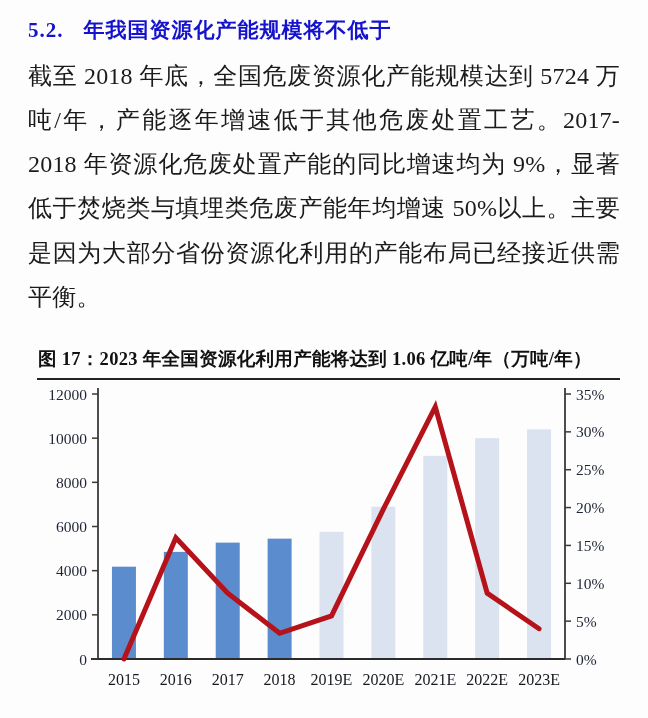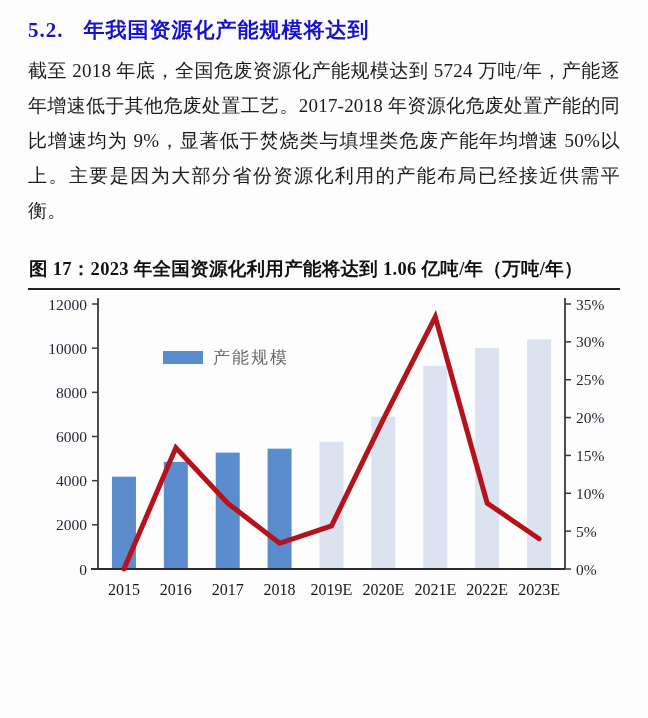--- a/index.html
+++ b/index.html
@@ -16,35 +16,36 @@
   .section-heading {
     margin:8px 0 10px 0;
     font-size:21px; font-weight:bold;
     color:#1512cd;
     letter-spacing:1px;
     display:flex; align-items:baseline;
   }
   .section-number { margin-right:20px; }
 
   .body-para {
-    font-size:19px;
+    font-size:24px;
     line-height:1.84;
     text-align:justify;
     margin:0 0 25px 0;
     letter-spacing:0.2px;
   }
 
   figure { margin:0; }
   .fig-title {
     font-size:18.5px; font-weight:bold;
     color:#111;
     letter-spacing:0.3px;
     padding:2px 0 7px 1px;
     border-bottom:2px solid #232323;
     white-space:nowrap;
+    margin-left:9px;
   }
 
   .chart-wrap { position:relative; width:592px; height:316px; margin-top:2px; }
   .chart-wrap svg { display:block; width:592px; height:316px; }
 
   .legend {
     position:absolute; left:135px; top:54px;
     display:flex; flex-direction:column; gap:17px;
   }
   .legend-row { display:flex; align-items:center; gap:10px; }
@@ -52,21 +53,21 @@
   .swatch-line { width:40px; height:5px; background:#b5121a; border-radius:2px; }
   .legend-label { font-size:17px; color:#6a6a6a; letter-spacing:2px; }
 </style>
 </head>
 <body>
 
 <main class="page">
 
   <h1 class="section-heading">
     <span class="section-number">5.2.</span>
-    <span class="section-title">年我国资源化产能规模将达到</span>
+    <span class="section-title">年我国资源化产能规模将不低于</span>
   </h1>
 
   <p class="body-para">截至 2018 年底，全国危废资源化产能规模达到 5724 万吨/年，产能逐年增速低于其他危废处置工艺。2017-2018 年资源化危废处置产能的同比增速均为 9%，显著低于焚烧类与填埋类危废产能年均增速 50%以上。主要是因为大部分省份资源化利用的产能布局已经接近供需平衡。</p>
 
   <figure>
     <figcaption class="fig-title">图 17：2023 年全国资源化利用产能将达到 1.06 亿吨/年（万吨/年）</figcaption>
 
     <div class="chart-wrap">
       <svg id="chart-svg" viewBox="0 0 592 316">
           <rect x="83.94444444444444" y="184.69166666666666" width="24" height="92.30833333333334" fill="#5b8ccd"></rect>
@@ -116,22 +117,18 @@
           <text x="199.72222222222223" y="303" text-anchor="middle" fill="#15181d" font-size="16" font-family="'Liberation Serif','DejaVu Serif',serif">2017</text>
           <text x="251.6111111111111" y="303" text-anchor="middle" fill="#15181d" font-size="16" font-family="'Liberation Serif','DejaVu Serif',serif">2018</text>
           <text x="303.5" y="303" text-anchor="middle" fill="#15181d" font-size="16" font-family="'Liberation Serif','DejaVu Serif',serif">2019E</text>
           <text x="355.38888888888886" y="303" text-anchor="middle" fill="#15181d" font-size="16" font-family="'Liberation Serif','DejaVu Serif',serif">2020E</text>
           <text x="407.27777777777777" y="303" text-anchor="middle" fill="#15181d" font-size="16" font-family="'Liberation Serif','DejaVu Serif',serif">2021E</text>
           <text x="459.16666666666663" y="303" text-anchor="middle" fill="#15181d" font-size="16" font-family="'Liberation Serif','DejaVu Serif',serif">2022E</text>
           <text x="511.05555555555554" y="303" text-anchor="middle" fill="#15181d" font-size="16" font-family="'Liberation Serif','DejaVu Serif',serif">2023E</text>
           <polyline points="95.94444444444444,277 147.83333333333331,155.85714285714286 199.72222222222223,211.12857142857143 251.6111111111111,251.25714285714287 303.5,233.84285714285716 355.38888888888886,127.08571428571429 407.27777777777777,24.871428571428567 459.16666666666663,211.12857142857143 511.05555555555554,246.71428571428572" fill="none" stroke="#b5121a" stroke-width="5" stroke-linejoin="miter" stroke-linecap="round"></polyline>
         </svg>
       <div class="legend">
-        <div class="legend-row">
-          <span class="swatch-bar" style="background: rgb(91, 140, 205);"></span>
-          <span class="legend-label">产能规模</span>
-        </div>
       </div>
     </div>
 
   </figure>
 
 </main>
 
 </body></html>

